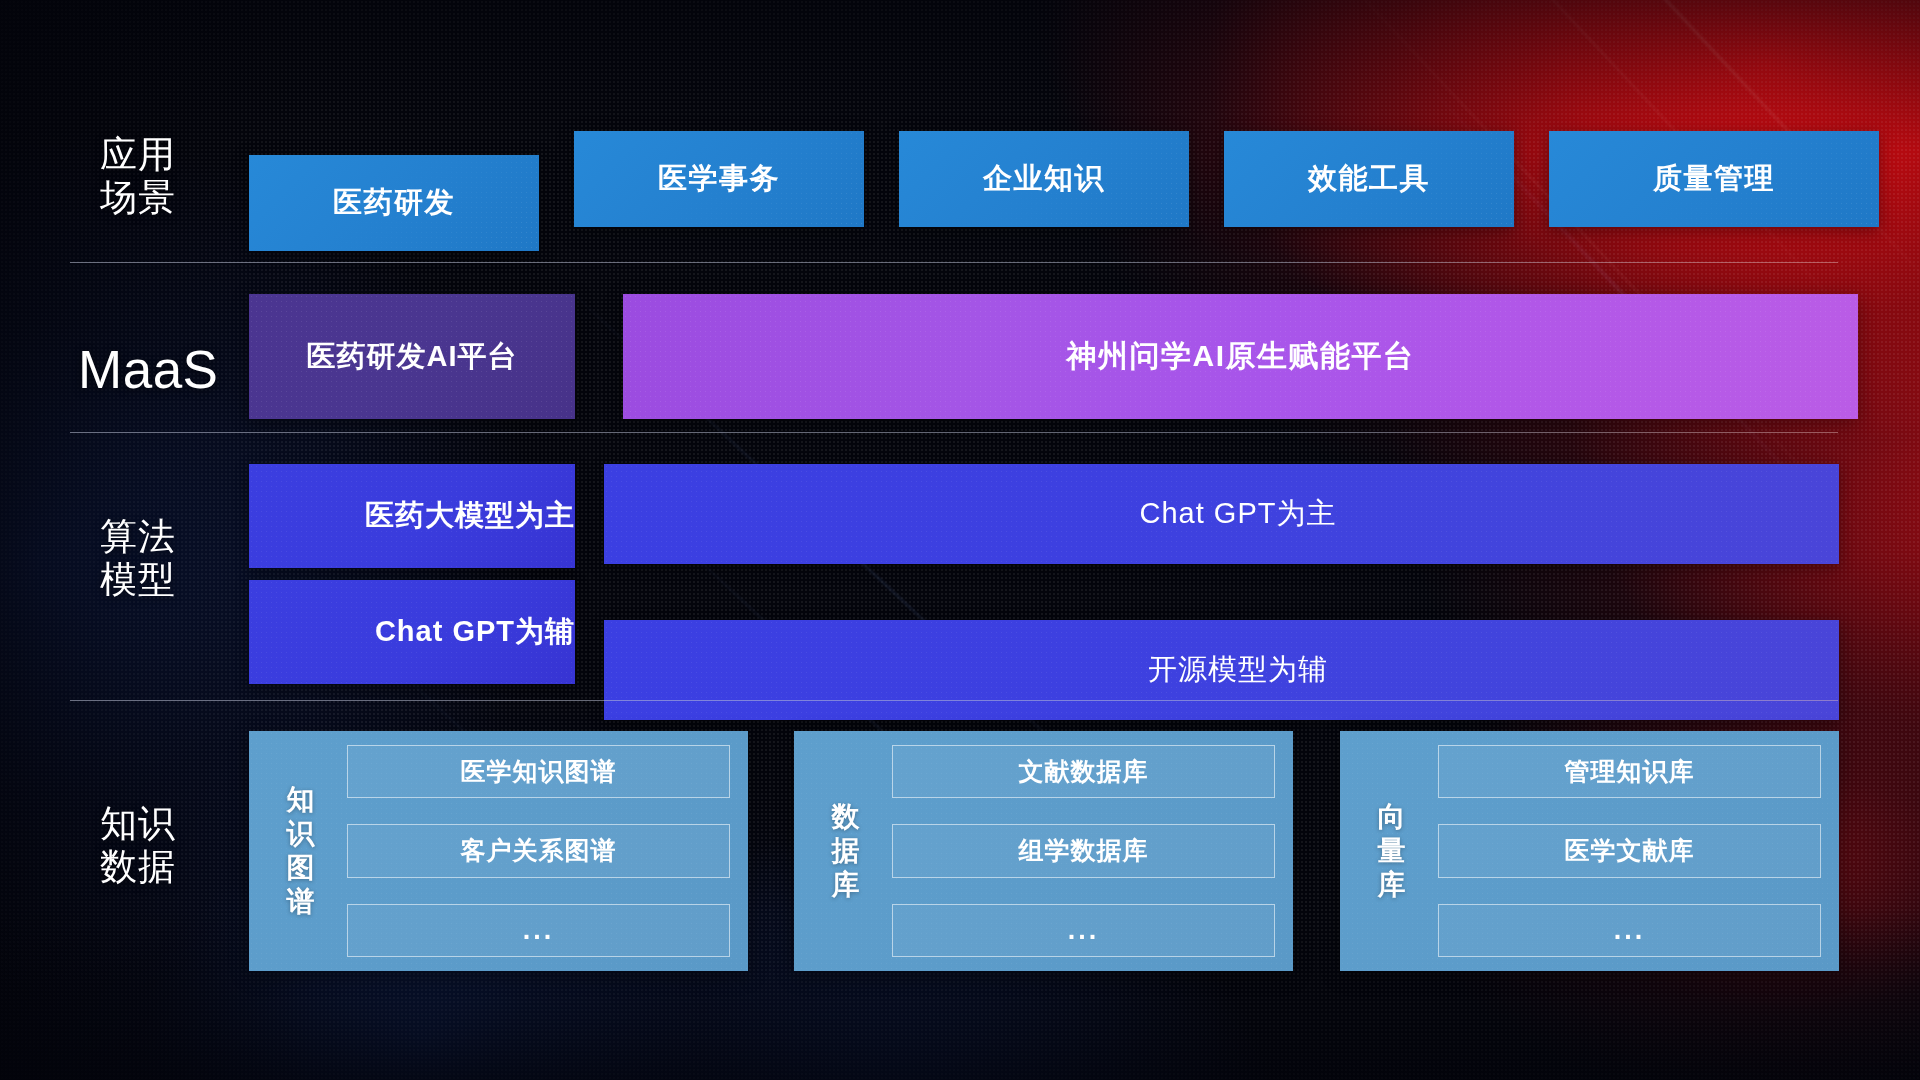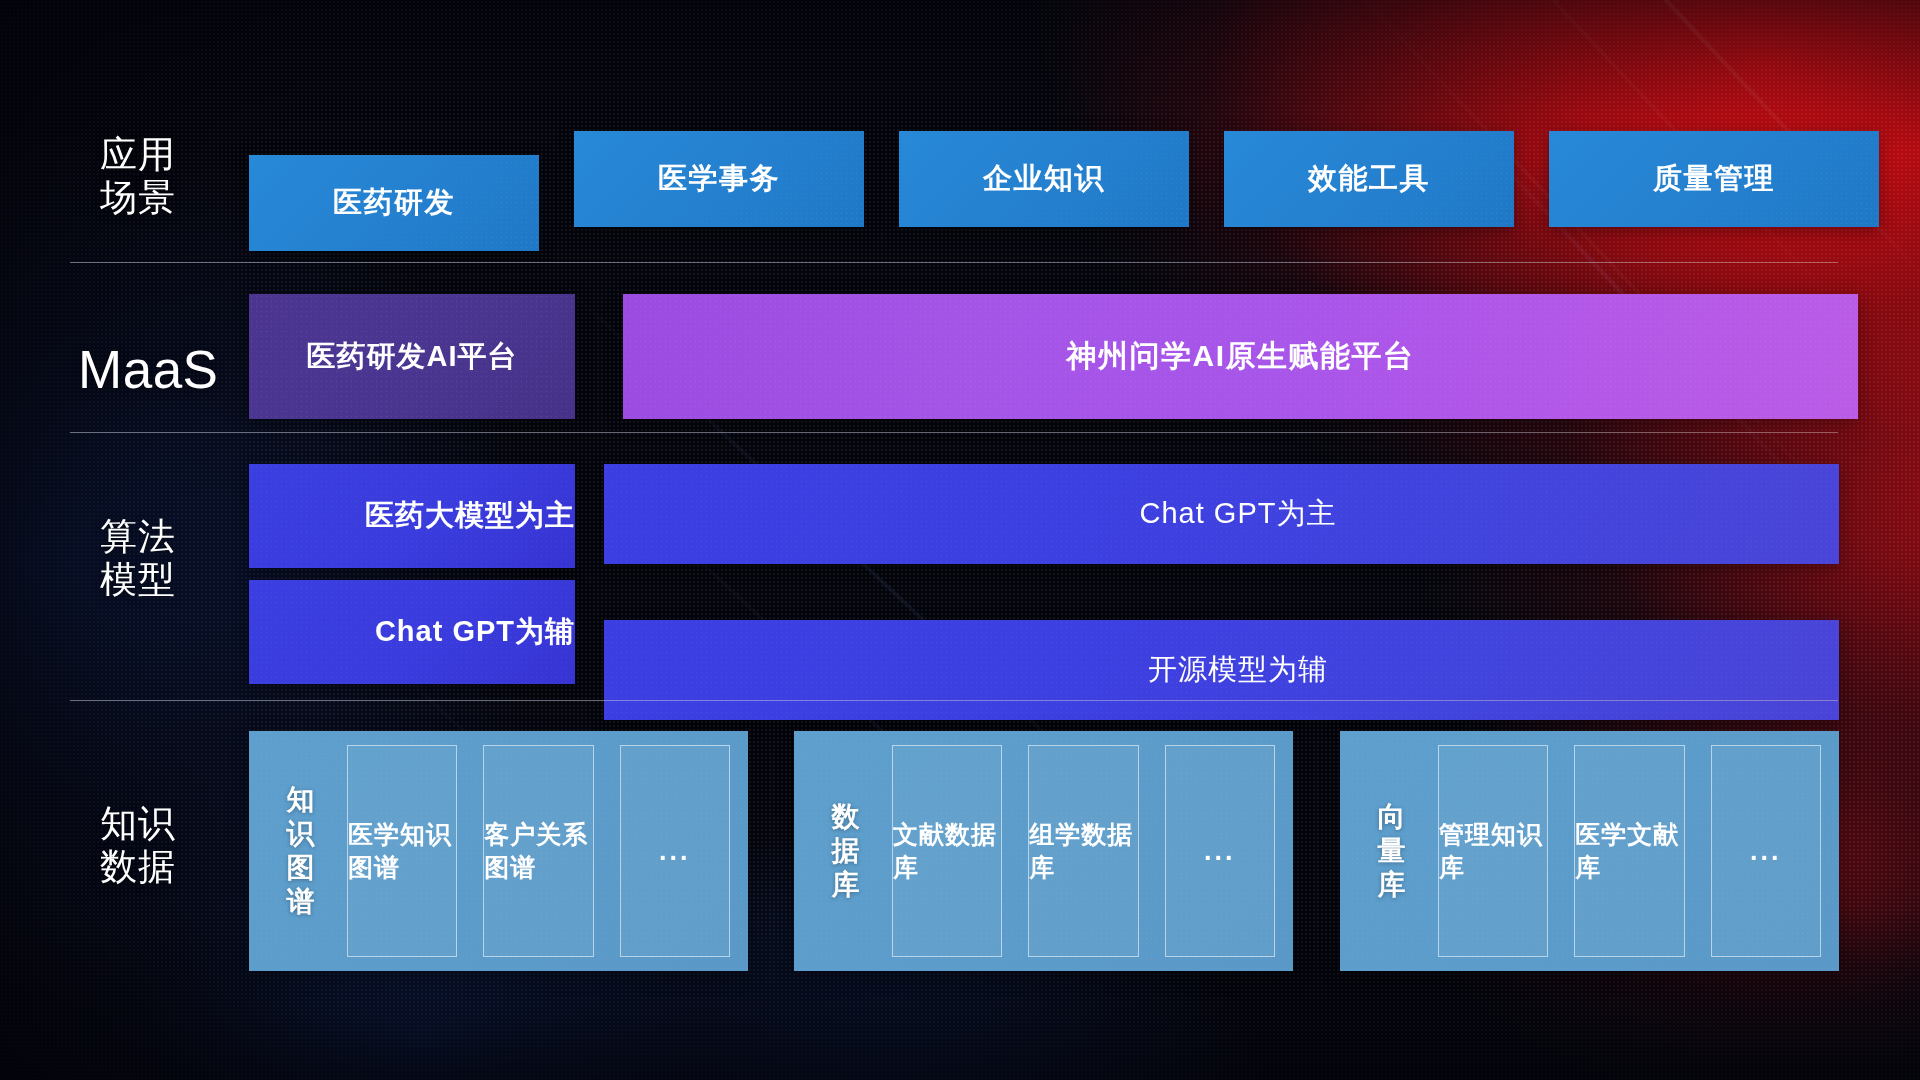--- a/index.html
+++ b/index.html
@@ -158,21 +158,21 @@
   .kgroup-title {
     width:76px; flex:0 0 76px;
     color:#ffffff; font-size:28px; font-weight:bold;
     line-height:1.22; text-align:center;
     letter-spacing:1px;
     white-space:pre-line;
     position:relative; z-index:2;
     text-shadow:0 1px 4px rgba(0,0,0,0.3);
   }
   .kgroup-items {
-    flex:1; display:flex; 
+    flex:1; display:flex; flex-direction:column;
     justify-content:space-between; gap:26px;
     height:100%; position:relative; z-index:2;
     padding-left:8px;
   }
   .kitem {
     flex:1;
     border:1px solid rgba(255,255,255,0.55);
     display:flex; align-items:center; justify-content:center;
     color:#ffffff; font-size:25px; font-weight:bold; letter-spacing:1px;
     background:rgba(255,255,255,0.045);

